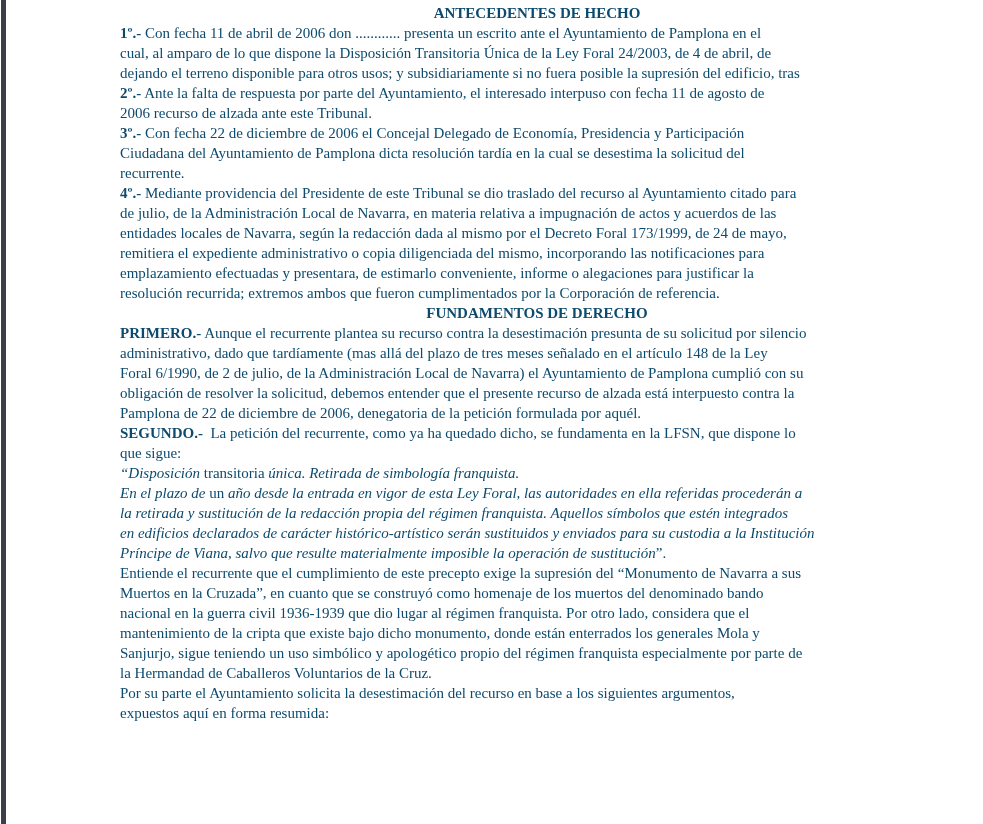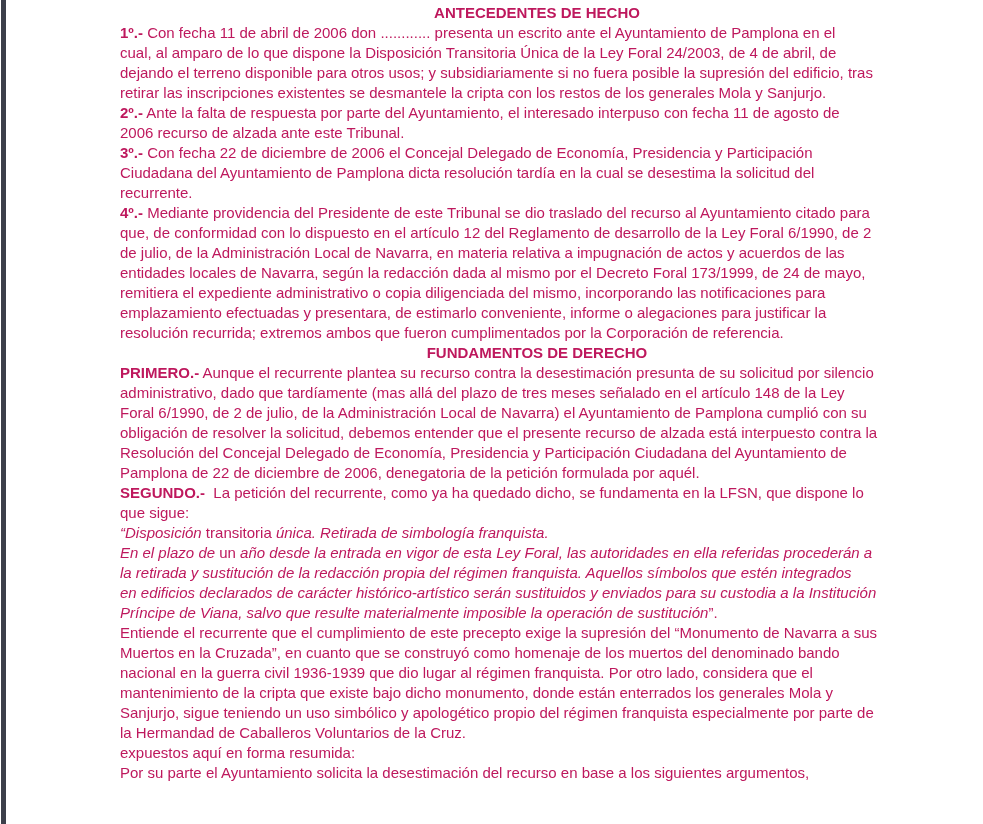--- a/index.html
+++ b/index.html
@@ -37,53 +37,50 @@
   .line {
     white-space: pre;
   }
   .seg-b { font-weight: bold; }
   .seg-i { font-style: italic; }
 </style>
 </head>
 <body style="background: rgb(255, 255, 255);">
 
 <div class="left-bar" style="background: rgb(60, 63, 74);"></div>
-<div class="content" id="doc-content" style="color: #be185d;">
+<div class="content" id="doc-content" style="color: #0c4a6e; font-family: Liberation Serif, serif;">
     <div class="heading">ANTECEDENTES DE HECHO</div>
     <div class="line"><span class="seg-b">1º.-</span><span> Con fecha 11 de abril de 2006 don ............ presenta un escrito ante el Ayuntamiento de Pamplona en el</span></div>
     <div class="line"><span>cual, al amparo de lo que dispone la Disposición Transitoria Única de la Ley Foral 24/2003, de 4 de abril, de</span></div>
     <div class="line"><span>dejando el terreno disponible para otros usos; y subsidiariamente si no fuera posible la supresión del edificio, tras</span></div>
-    <div class="line"><span>retirar las inscripciones existentes se desmantele la cripta con los restos de los generales Mola y Sanjurjo.</span></div>
     <div class="line"><span class="seg-b">2º.-</span><span> Ante la falta de respuesta por parte del Ayuntamiento, el interesado interpuso con fecha 11 de agosto de</span></div>
     <div class="line"><span>2006 recurso de alzada ante este Tribunal.</span></div>
     <div class="line"><span class="seg-b">3º.-</span><span> Con fecha 22 de diciembre de 2006 el Concejal Delegado de Economía, Presidencia y Participación</span></div>
     <div class="line"><span>Ciudadana del Ayuntamiento de Pamplona dicta resolución tardía en la cual se desestima la solicitud del</span></div>
     <div class="line"><span>recurrente.</span></div>
     <div class="line"><span class="seg-b">4º.-</span><span> Mediante providencia del Presidente de este Tribunal se dio traslado del recurso al Ayuntamiento citado para</span></div>
-    <div class="line"><span>que, de conformidad con lo dispuesto en el artículo 12 del Reglamento de desarrollo de la Ley Foral 6/1990, de 2</span></div>
     <div class="line"><span>de julio, de la Administración Local de Navarra, en materia relativa a impugnación de actos y acuerdos de las</span></div>
     <div class="line"><span>entidades locales de Navarra, según la redacción dada al mismo por el Decreto Foral 173/1999, de 24 de mayo,</span></div>
     <div class="line"><span>remitiera el expediente administrativo o copia diligenciada del mismo, incorporando las notificaciones para</span></div>
     <div class="line"><span>emplazamiento efectuadas y presentara, de estimarlo conveniente, informe o alegaciones para justificar la</span></div>
     <div class="line"><span>resolución recurrida; extremos ambos que fueron cumplimentados por la Corporación de referencia.</span></div>
     <div class="heading">FUNDAMENTOS DE DERECHO</div>
     <div class="line"><span class="seg-b">PRIMERO.-</span><span> Aunque el recurrente plantea su recurso contra la desestimación presunta de su solicitud por silencio</span></div>
     <div class="line"><span>administrativo, dado que tardíamente (mas allá del plazo de tres meses señalado en el artículo 148 de la Ley</span></div>
     <div class="line"><span>Foral 6/1990, de 2 de julio, de la Administración Local de Navarra) el Ayuntamiento de Pamplona cumplió con su</span></div>
     <div class="line"><span>obligación de resolver la solicitud, debemos entender que el presente recurso de alzada está interpuesto contra la</span></div>
-    <div class="line"><span>Resolución del Concejal Delegado de Economía, Presidencia y Participación Ciudadana del Ayuntamiento de</span></div>
     <div class="line"><span>Pamplona de 22 de diciembre de 2006, denegatoria de la petición formulada por aquél.</span></div>
     <div class="line"><span class="seg-b">SEGUNDO.-</span><span>  La petición del recurrente, como ya ha quedado dicho, se fundamenta en la LFSN, que dispone lo</span></div>
     <div class="line"><span>que sigue:</span></div>
     <div class="line"><span class="seg-i">“Disposición</span><span> transitoria </span><span class="seg-i">única. Retirada de simbología franquista.</span></div>
     <div class="line"><span class="seg-i">En el plazo de </span><span>un </span><span class="seg-i">año desde la entrada en vigor de esta Ley Foral, las autoridades en ella referidas procederán a</span></div>
     <div class="line"><span class="seg-i">la retirada y sustitución de la redacción propia del régimen franquista. Aquellos símbolos que estén integrados</span></div>
     <div class="line"><span class="seg-i">en edificios declarados de carácter histórico-artístico serán sustituidos y enviados para su custodia a la Institución</span></div>
     <div class="line"><span class="seg-i">Príncipe de Viana, salvo que resulte materialmente imposible la operación de sustitución</span><span>”.</span></div>
     <div class="line"><span>Entiende el recurrente que el cumplimiento de este precepto exige la supresión del “Monumento de Navarra a sus</span></div>
     <div class="line"><span>Muertos en la Cruzada”, en cuanto que se construyó como homenaje de los muertos del denominado bando</span></div>
     <div class="line"><span>nacional en la guerra civil 1936-1939 que dio lugar al régimen franquista. Por otro lado, considera que el</span></div>
     <div class="line"><span>mantenimiento de la cripta que existe bajo dicho monumento, donde están enterrados los generales Mola y</span></div>
     <div class="line"><span>Sanjurjo, sigue teniendo un uso simbólico y apologético propio del régimen franquista especialmente por parte de</span></div>
     <div class="line"><span>la Hermandad de Caballeros Voluntarios de la Cruz.</span></div>
+    <div class="line"><span>Por su parte el Ayuntamiento solicita la desestimación del recurso en base a los siguientes argumentos,</span></div>
     <div class="line"><span>expuestos aquí en forma resumida:</span></div>
-    <div class="line"><span>Por su parte el Ayuntamiento solicita la desestimación del recurso en base a los siguientes argumentos,</span></div>
   </div>
 
 </body></html>

